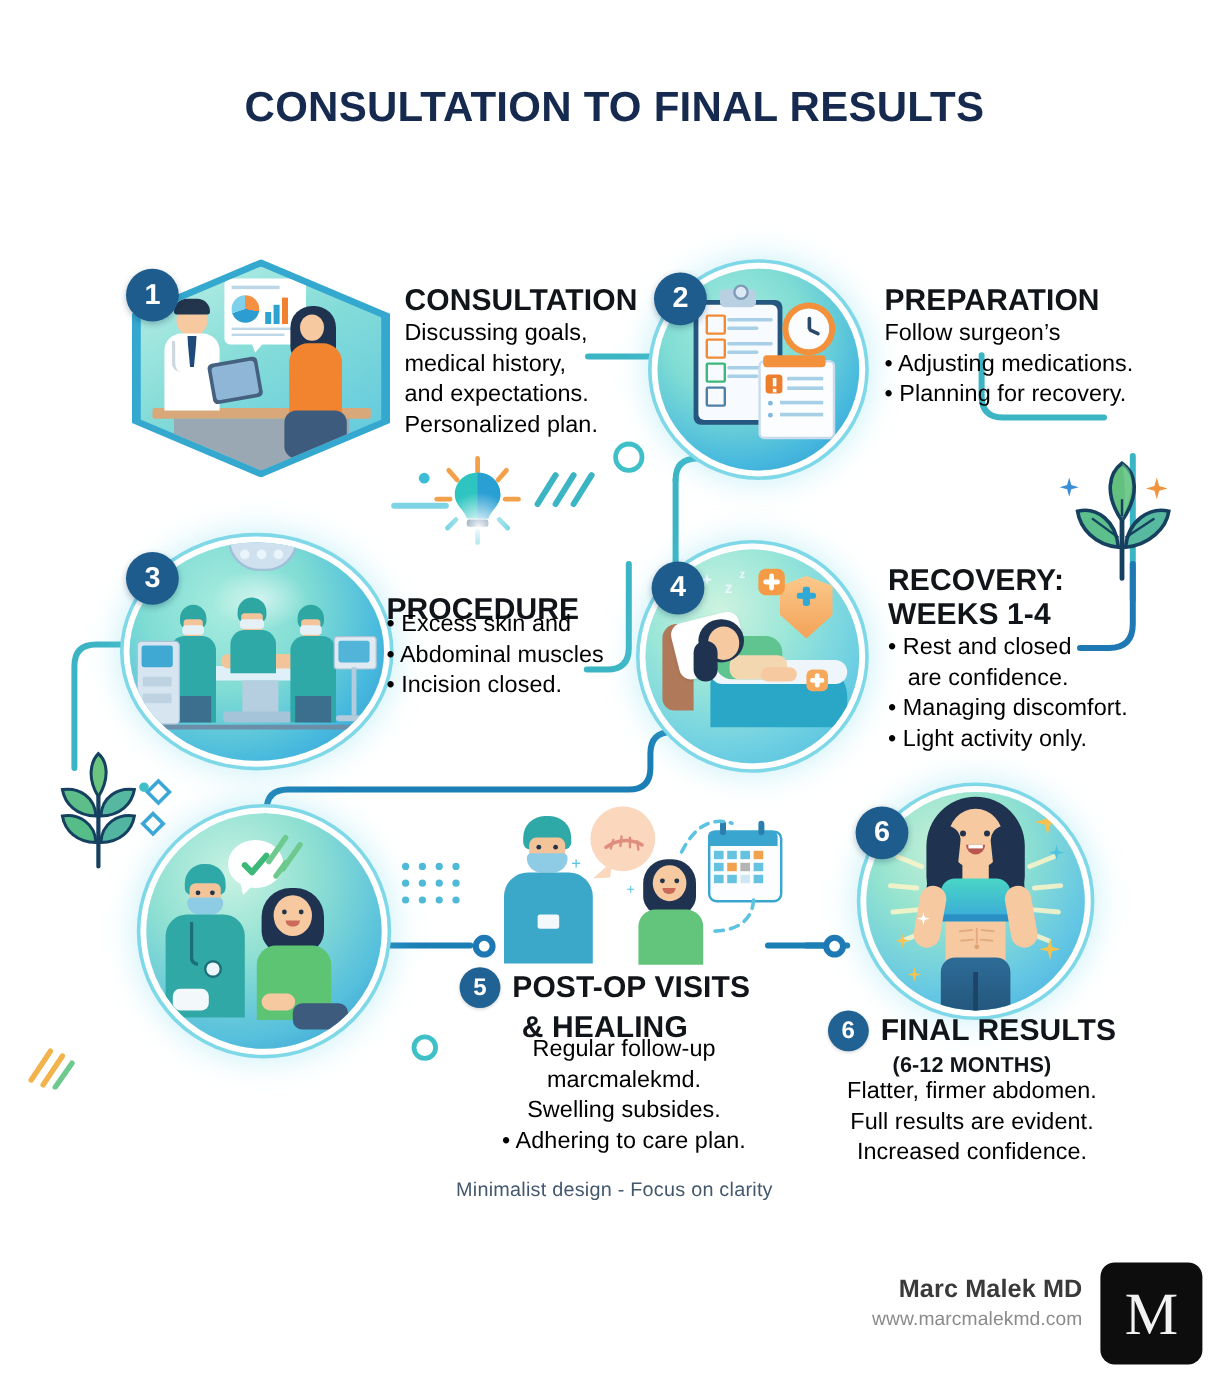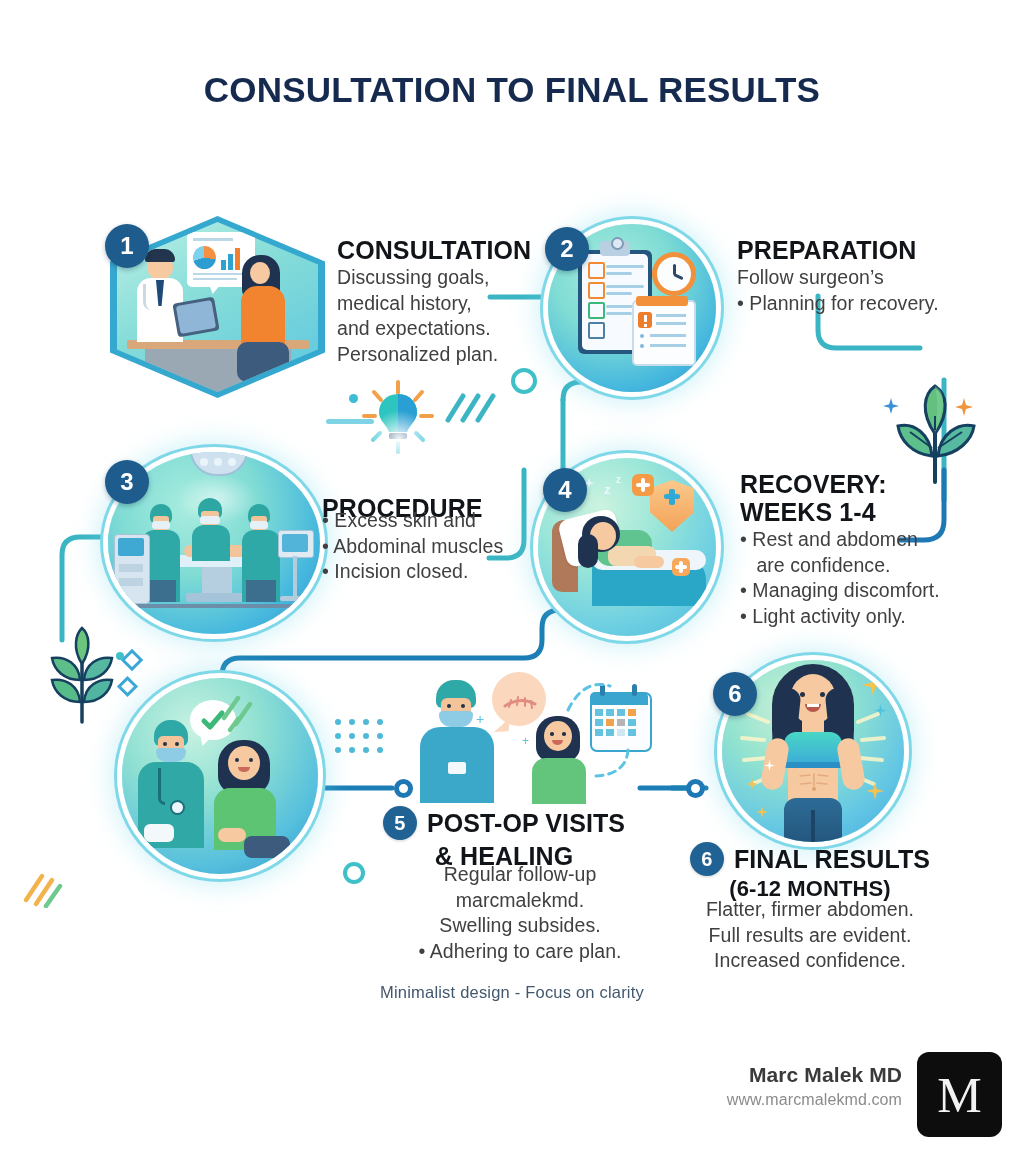--- a/index.html
+++ b/index.html
@@ -20,21 +20,21 @@
     letter-spacing:.2px;line-height:1.27;
   }
   #title .l2{display:block;}
 
   
   .step-head{
     font-weight:bold;color:#111418;font-size:25px;line-height:1.12;
     letter-spacing:.1px;
   }
   .step-body{
-    color:#404040;font-size:19.5px;line-height:1.31;letter-spacing:.05px;
+    color:#000000;font-size:19.5px;line-height:1.31;letter-spacing:.05px;
   }
   .step-body div{white-space:pre;}
   .center{text-align:center;}
 
   
   .badge{
     display:inline-flex;align-items:center;justify-content:center;
     width:34px;height:34px;border-radius:50%;
     background:#1f6293;color:#ffffff;font-weight:bold;font-size:20px;
     box-shadow:0 1px 3px rgba(0,0,0,.18);
@@ -224,20 +224,21 @@
     <div class="fig" style="left:102px;top:110px;width:36px;height:3px;background:#a7cfe6;"></div>
     <div class="fig" style="left:92px;top:120px;width:4px;height:4px;border-radius:50%;background:#7fb9dd;"></div>
     <div class="fig" style="left:102px;top:120px;width:36px;height:3px;background:#a7cfe6;"></div>
   </div>
   <div class="badge-float" style="left:545px;top:227px;">
     <span>2</span>
   </div>
   <div class="abs step-head" style="left:737px;top:236px;">PREPARATION</div>
   <div class="abs step-body" style="left:737px;top:265px;">
     <div>Follow surgeon’s</div>
+    <div>• Adjusting medications.</div>
     <div>• Planning for recovery.</div>
   </div>
 
   <div class="abs" style="left:360px;top:380px;width:76px;height:76px;">
     <svg viewBox="0 0 76 76" width="76" height="76">
       <g stroke-linecap="round">
         <line x1="38" y1="2" x2="38" y2="13" stroke="#f3a04a" stroke-width="4"></line>
         <line x1="14" y1="12" x2="21" y2="20" stroke="#f3a04a" stroke-width="4"></line>
         <line x1="62" y1="12" x2="55" y2="20" stroke="#f3a04a" stroke-width="4"></line>
         <line x1="4" y1="36" x2="15" y2="36" stroke="#f3a04a" stroke-width="4"></line>
@@ -352,21 +353,21 @@
     <div class="fig" style="left:46px;top:20px;width:10px;height:10px;background:#eaf7ff;clip-path:polygon(50% 0,62% 38%,100% 50%,62% 62%,50% 100%,38% 62%,0 50%,38% 38%);"></div>
   </div>
   <div class="badge-float" style="left:543px;top:468px;">
     <span>4</span>
   </div>
   <div class="abs step-head" style="left:740px;top:470px;">
     <div>RECOVERY:</div>
     <div>WEEKS 1-4</div>
   </div>
   <div class="abs step-body" style="left:740px;top:527px;">
-    <div>• Rest and abdomen</div>
+    <div>• Rest and closed</div>
     <div>   are confidence.</div>
     <div>• Managing discomfort.</div>
     <div>• Light activity only.</div>
   </div>
 
   <div class="abs" style="left:880px;top:382px;width:110px;height:120px;">
     <svg viewBox="0 0 110 120" width="110" height="120">
       <path d="M55 100 L55 52" stroke="#15405f" stroke-width="4" stroke-linecap="round"></path>
       <path d="M55 52 C 40 30 44 12 55 4 C 67 12 70 30 55 52 Z" fill="#63c07f" stroke="#15405f" stroke-width="3"></path>
       <path d="M55 52 C 70 12 60 8 55 4 C 58 20 58 38 55 52 Z" fill="#7fd19a" opacity=".55"></path>
@@ -586,21 +587,21 @@
     <span>6</span>
   </div>
 
   <div class="abs center" style="left:665px;top:842px;width:290px;">
     <div style="display:flex;align-items:center;justify-content:center;gap:10px;">
       <span class="badge">
         <span>6</span>
       </span>
       <span class="step-head">FINAL RESULTS</span>
     </div>
-    <div class="step-head" style="margin-top:1px;font-size:22px;">(6-12 MONTHS)</div>
+    <div class="step-head" style="margin-top:1px;font-size:18px;">(6-12 MONTHS)</div>
   </div>
   <div class="abs step-body center" style="left:655px;top:897px;width:310px;">
     <div>Flatter, firmer abdomen.</div>
     <div>Full results are evident.</div>
     <div>Increased confidence.</div>
   </div>
 
   <div class="abs" id="tagline">Minimalist design - Focus on clarity</div>
   <div class="abs" id="brand-name">Marc Malek MD</div>
   <div class="abs" id="brand-url">www.marcmalekmd.com</div>

